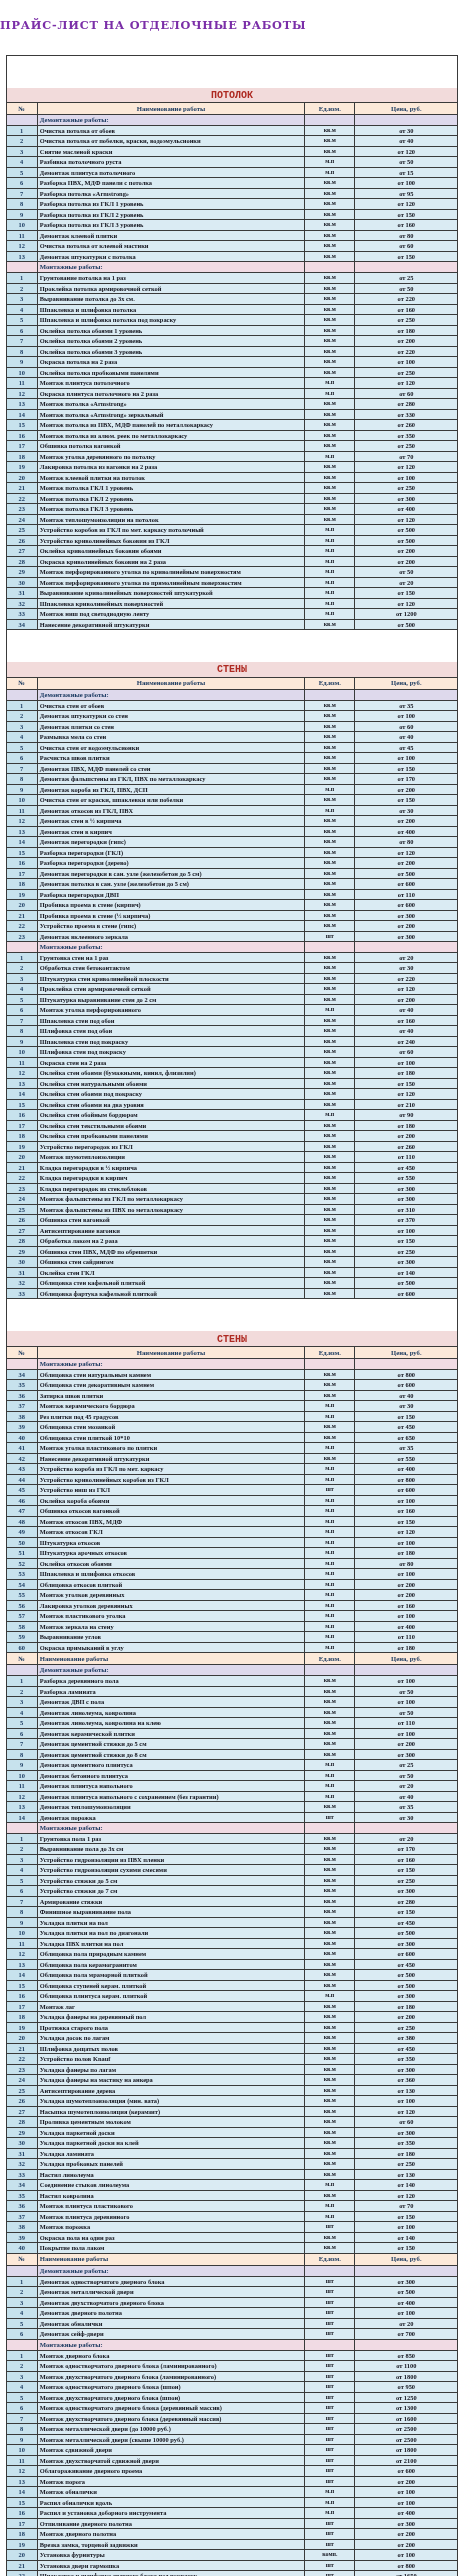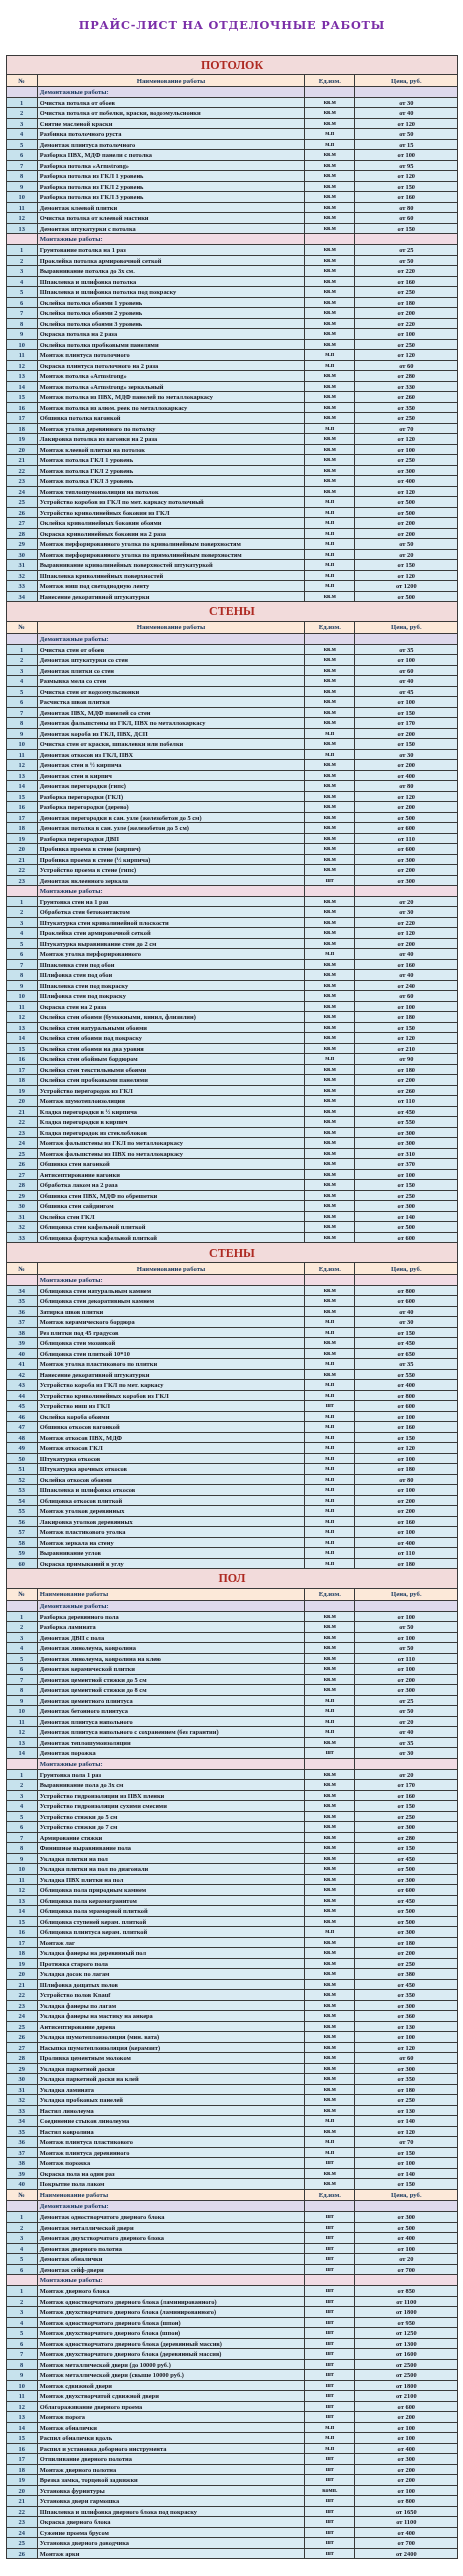--- a/index.html
+++ b/index.html
@@ -12,41 +12,42 @@
     --red:#AE2A22;
     --purple:#7B2FA8;
   }
   html,body{margin:0;padding:0;}
   body{
     width:464px;
     background:#ffffff;
     font-family:"Liberation Serif", serif;
   }
   .page-title{
-    text-align:center;
+    text-align:left;
     color:var(--purple);
     font-family:"DejaVu Serif", serif;
     font-weight:bold;
     font-size:11.3px;
     letter-spacing:0.8px;
     margin:17.5px 0 23px 0;
   }
   .price-table{
     margin:0 5.7px 4.1px 5.7px;
     border:1px solid var(--border);
   }
   .secbar{
     background:var(--secbg);
     color:var(--red);
-    font-family:Liberation Serif, serif;
+    font-family:Liberation Mono, monospace;
     font-weight:bold;
-    font-size:12px;
+    font-size:10px;
     text-align:center;
     padding:2.1px 0 1.5px 0;
     border-bottom:1px solid var(--border);
+    margin-top:32px;
   }
   .row{
     display:grid;
     grid-template-columns:31px 1fr 50px 102px;
     border-bottom:1px solid var(--border);
   }
   .row:last-child{border-bottom:none;}
   .cell{
     border-right:1px solid var(--border);
     padding:1px 2.1px 0.5px 2.1px;
@@ -911,21 +912,20 @@
       <div class="cell name">Выравнивание углов</div>
       <div class="cell unit">м.п</div>
       <div class="cell price">от 110</div>
     </div>
     <div class="row data">
       <div class="cell num">60</div>
       <div class="cell name">Окраска примыканий в углу</div>
       <div class="cell unit">м.п</div>
       <div class="cell price">от 180</div>
     </div>
-    <div class="secbar">ПОЛ</div>
     <div class="row head left">
       <div class="cell num">№</div>
       <div class="cell name">Наименование работы</div>
       <div class="cell unit">Ед.изм.</div>
       <div class="cell price">Цена, руб.</div>
     </div>
     <div class="row label demontazh">
       <div class="cell num"></div>
       <div class="cell name">Демонтажные работы:</div>
       <div class="cell unit"></div>

